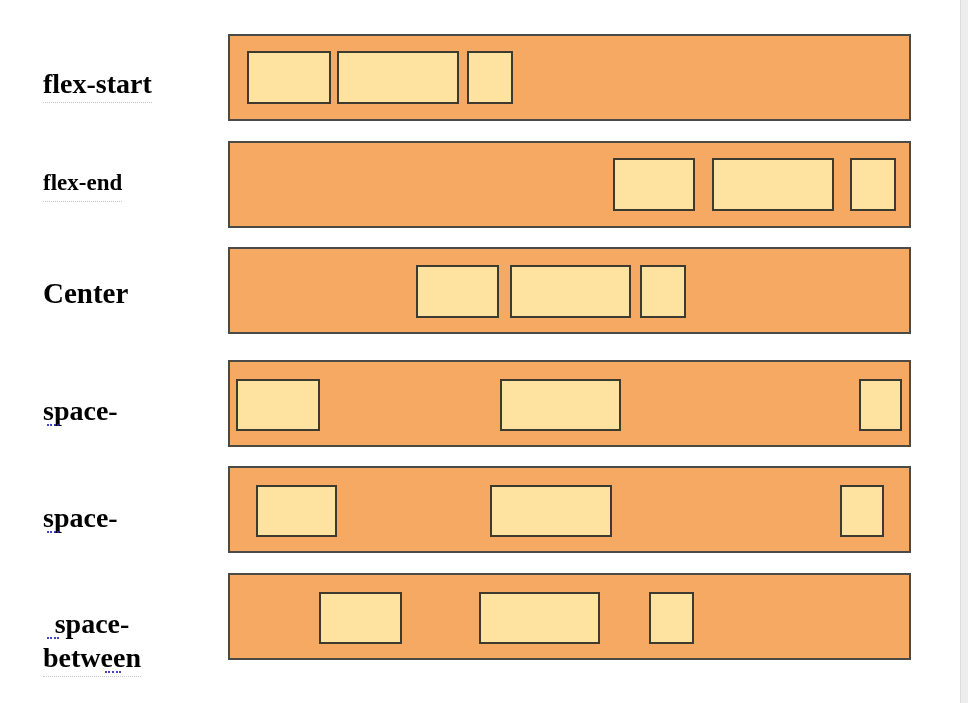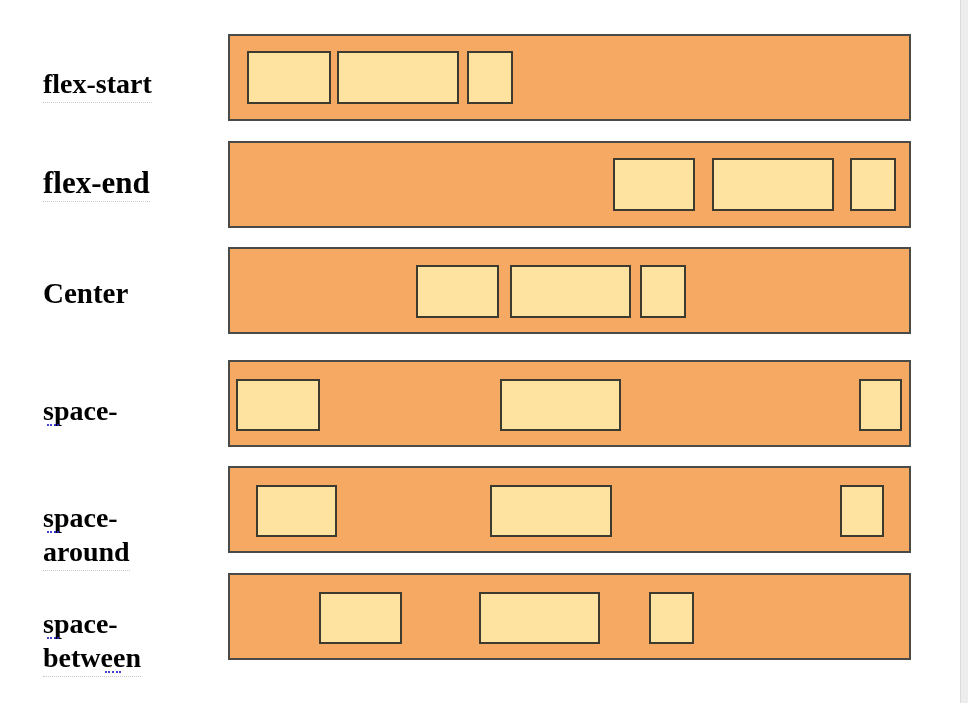--- a/index.html
+++ b/index.html
@@ -15,21 +15,21 @@
     --sb-edge:#dcdcdc;
   }
   html,body{margin:0;padding:0;}
   body{
     width:968px;height:703px;
     background:var(--bg);
     position:relative;
     overflow:hidden;
     font-family:"Liberation Serif","DejaVu Serif",serif;
   }
-  .diagram{position:absolute;inset:0;}
+  .diagram{position:absolute;inset:0;text-align:center;}
   .row-label{
     position:absolute;
     left:43px;
     color:var(--label-color);
     font-weight:bold;
     font-size:28px;
     line-height:34px;
     white-space:nowrap;
   }
   .label-line{position:relative;height:34px;}
@@ -73,21 +73,21 @@
 
 <div class="diagram" id="diagram-root">
     <div class="row-label" style="top: 67px; left: 43px; font-size: 28px;">
       <div class="label-line"><span class="txt dots">flex-start</span></div>
     </div>
     <div class="flex-container" style="top: 34px; left: 228px; width: 683px; height: 87px;">
       <div class="flex-item" style="left: 17px; top: 15px; width: 84px; height: 53px;"></div>
       <div class="flex-item" style="left: 107px; top: 15px; width: 122px; height: 53px;"></div>
       <div class="flex-item" style="left: 237px; top: 15px; width: 46px; height: 53px;"></div>
     </div>
-    <div class="row-label" style="top: 166px; left: 43px; font-size: 31px;">
+    <div class="row-label" style="top: 166px; left: 43px; font-size: 23px;">
       <div class="label-line"><span class="txt dots">flex-end</span></div>
     </div>
     <div class="flex-container" style="top: 141px; left: 228px; width: 683px; height: 87px;">
       <div class="flex-item" style="left: 383px; top: 15px; width: 82px; height: 53px;"></div>
       <div class="flex-item" style="left: 482px; top: 15px; width: 122px; height: 53px;"></div>
       <div class="flex-item" style="left: 620px; top: 15px; width: 46px; height: 53px;"></div>
     </div>
     <div class="row-label" style="top: 276px; left: 43px; font-size: 29px;">
       <div class="label-line"><span class="txt">Center</span></div>
     </div>
@@ -99,21 +99,20 @@
     <div class="row-label" style="top: 394px; left: 43px; font-size: 28px;">
       <div class="label-line"><span class="txt">space-</span><span class="blue-mark" style="left: 4px; width: 12px;"></span></div>
     </div>
     <div class="flex-container" style="top: 360px; left: 228px; width: 683px; height: 87px;">
       <div class="flex-item" style="left: 6px; top: 17px; width: 84px; height: 52px;"></div>
       <div class="flex-item" style="left: 270px; top: 17px; width: 121px; height: 52px;"></div>
       <div class="flex-item" style="left: 629px; top: 17px; width: 43px; height: 52px;"></div>
     </div>
     <div class="row-label" style="top: 501px; left: 43px; font-size: 28px;">
       <div class="label-line"><span class="txt">space-</span><span class="blue-mark" style="left: 4px; width: 12px;"></span></div>
-      <div class="label-line"><span class="txt dots">around</span></div>
     </div>
     <div class="flex-container" style="top: 466px; left: 228px; width: 683px; height: 87px;">
       <div class="flex-item" style="left: 26px; top: 17px; width: 81px; height: 52px;"></div>
       <div class="flex-item" style="left: 260px; top: 17px; width: 122px; height: 52px;"></div>
       <div class="flex-item" style="left: 610px; top: 17px; width: 44px; height: 52px;"></div>
     </div>
     <div class="row-label" style="top: 607px; left: 43px; font-size: 28px;">
       <div class="label-line"><span class="txt">space-</span><span class="blue-mark" style="left: 4px; width: 12px;"></span></div>
       <div class="label-line"><span class="txt dots">between</span><span class="blue-mark" style="left: 62px; width: 16px;"></span></div>
     </div>

